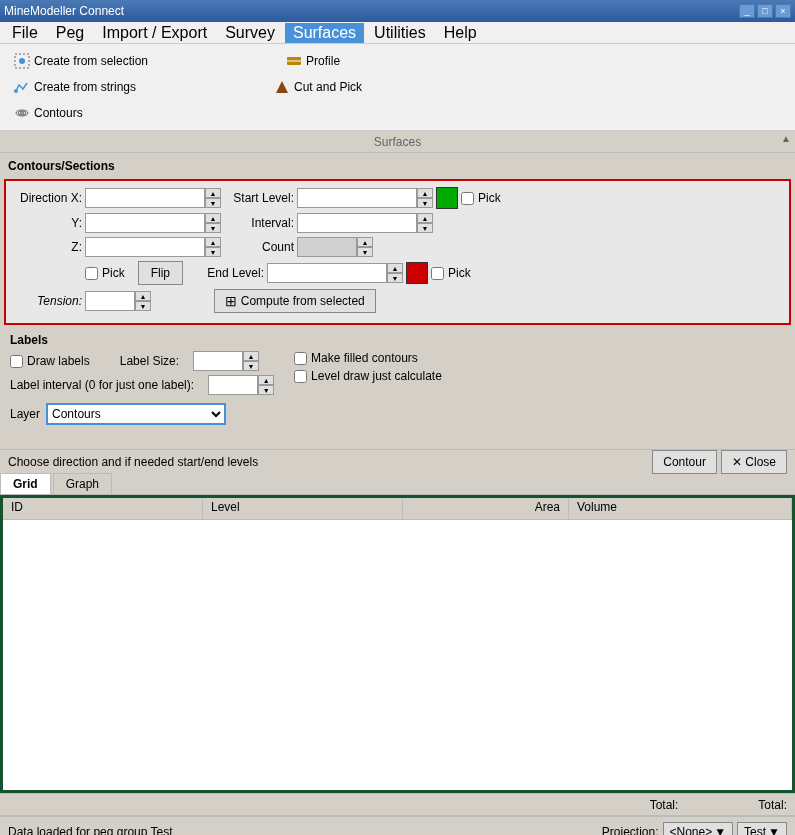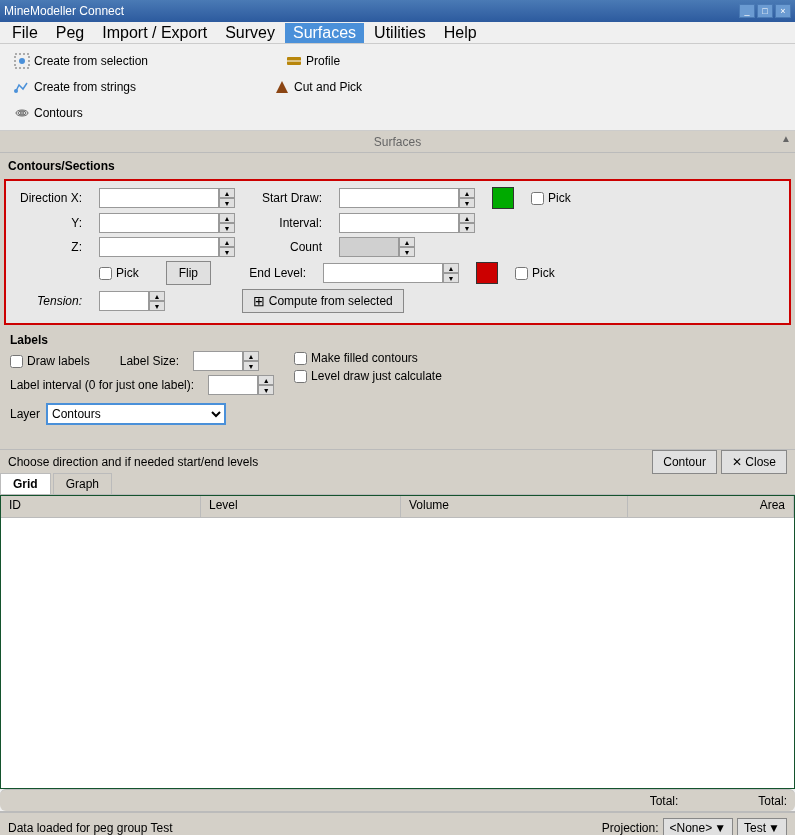--- a/index.html
+++ b/index.html
@@ -130,21 +130,21 @@
     .red-box {
       border: 2px solid #cc0000;
       background: #e8e8e8;
       padding: 6px;
       margin-bottom: 4px;
     }
     .form-row {
       display: flex;
       align-items: center;
       margin-bottom: 4px;
-      gap: 17px;
+      gap: 3px;
     }
     .form-label {
       font-size: 12px;
       min-width: 60px;
       text-align: right;
     }
     .spin-input {
       display: flex;
       align-items: center;
     }
@@ -257,21 +257,21 @@
       background: #d4d0c8;
       margin-right: 2px;
     }
     .tab.active {
       background: white;
       font-weight: bold;
     }
     
     .grid-area {
       background: #7f1d1d;
-      border: 1px solid #14532d;
+      border: 3px solid #14532d;
       flex: 1;
     }
     .grid-header {
       display: flex;
       background: #d4d0c8;
       border-bottom: 1px solid #bbb;
       height: 22px;
     }
     .grid-col {
       padding: 2px 8px;
@@ -416,21 +416,21 @@
 
     <div class="form-row">
       <span class="form-label" style="min-width:70px;">Direction X:</span>
       <div class="spin-input">
         <input type="text" style="">
         <div class="spin-btns">
           <div class="spin-btn">▲</div>
           <div class="spin-btn">▼</div>
         </div>
       </div>
-      <span class="form-label" style="min-width:70px;">Start Draw:</span>
+      <span class="form-label" style="min-width:70px;">Start Level:</span>
       <div class="spin-input">
         <input type="text" style="">
         <div class="spin-btns">
           <div class="spin-btn">▲</div>
           <div class="spin-btn">▼</div>
         </div>
       </div>
       <div class="color-box color-green"></div>
       <div class="checkbox-row">
         <input type="checkbox" style="">
@@ -576,27 +576,27 @@
 
 <div class="tabs">
   <div class="tab active">Grid</div>
   <div class="tab">Graph</div>
 </div>
 
 <div class="grid-area">
   <div class="grid-header">
     <div class="grid-col grid-col-id">ID</div>
     <div class="grid-col grid-col-level">Level</div>
+    <div class="grid-col grid-col-area">Area</div>
     <div class="grid-col grid-col-volume">Volume</div>
-    <div class="grid-col grid-col-area">Area</div>
   </div>
   <div class="grid-body"></div>
 </div>
 
-<div style="background:#d4d0c8; border-top:1px solid #bbb; height:22px; display:flex; align-items:center; justify-content:flex-end; padding:0 8px; font-size:12px; gap:80px;border-radius:6px;">
+<div style="background:#d4d0c8; border-top:1px solid #bbb; height:22px; display:flex; align-items:center; justify-content:flex-end; padding:0 8px; font-size:12px; gap:80px;">
   <span>Total:</span>
   <span>Total:</span>
 </div>
 
 <div class="footer">
   <span>Data loaded for peg group Test</span>
   <div class="footer-right">
     <span>Projection:</span>
     <button class="dropdown-btn">
       <span>&lt;None&gt;</span>

